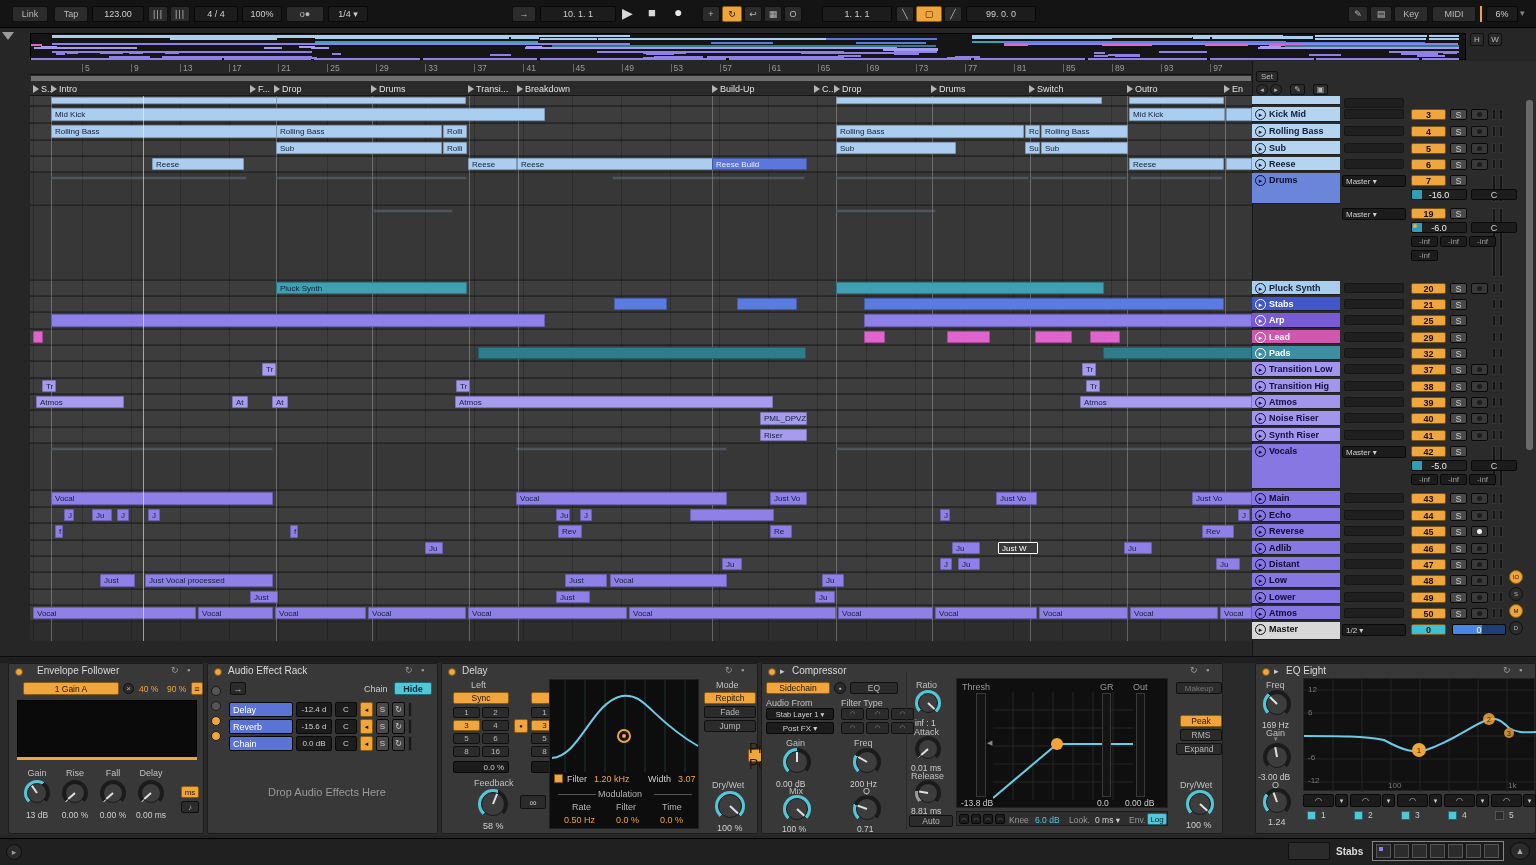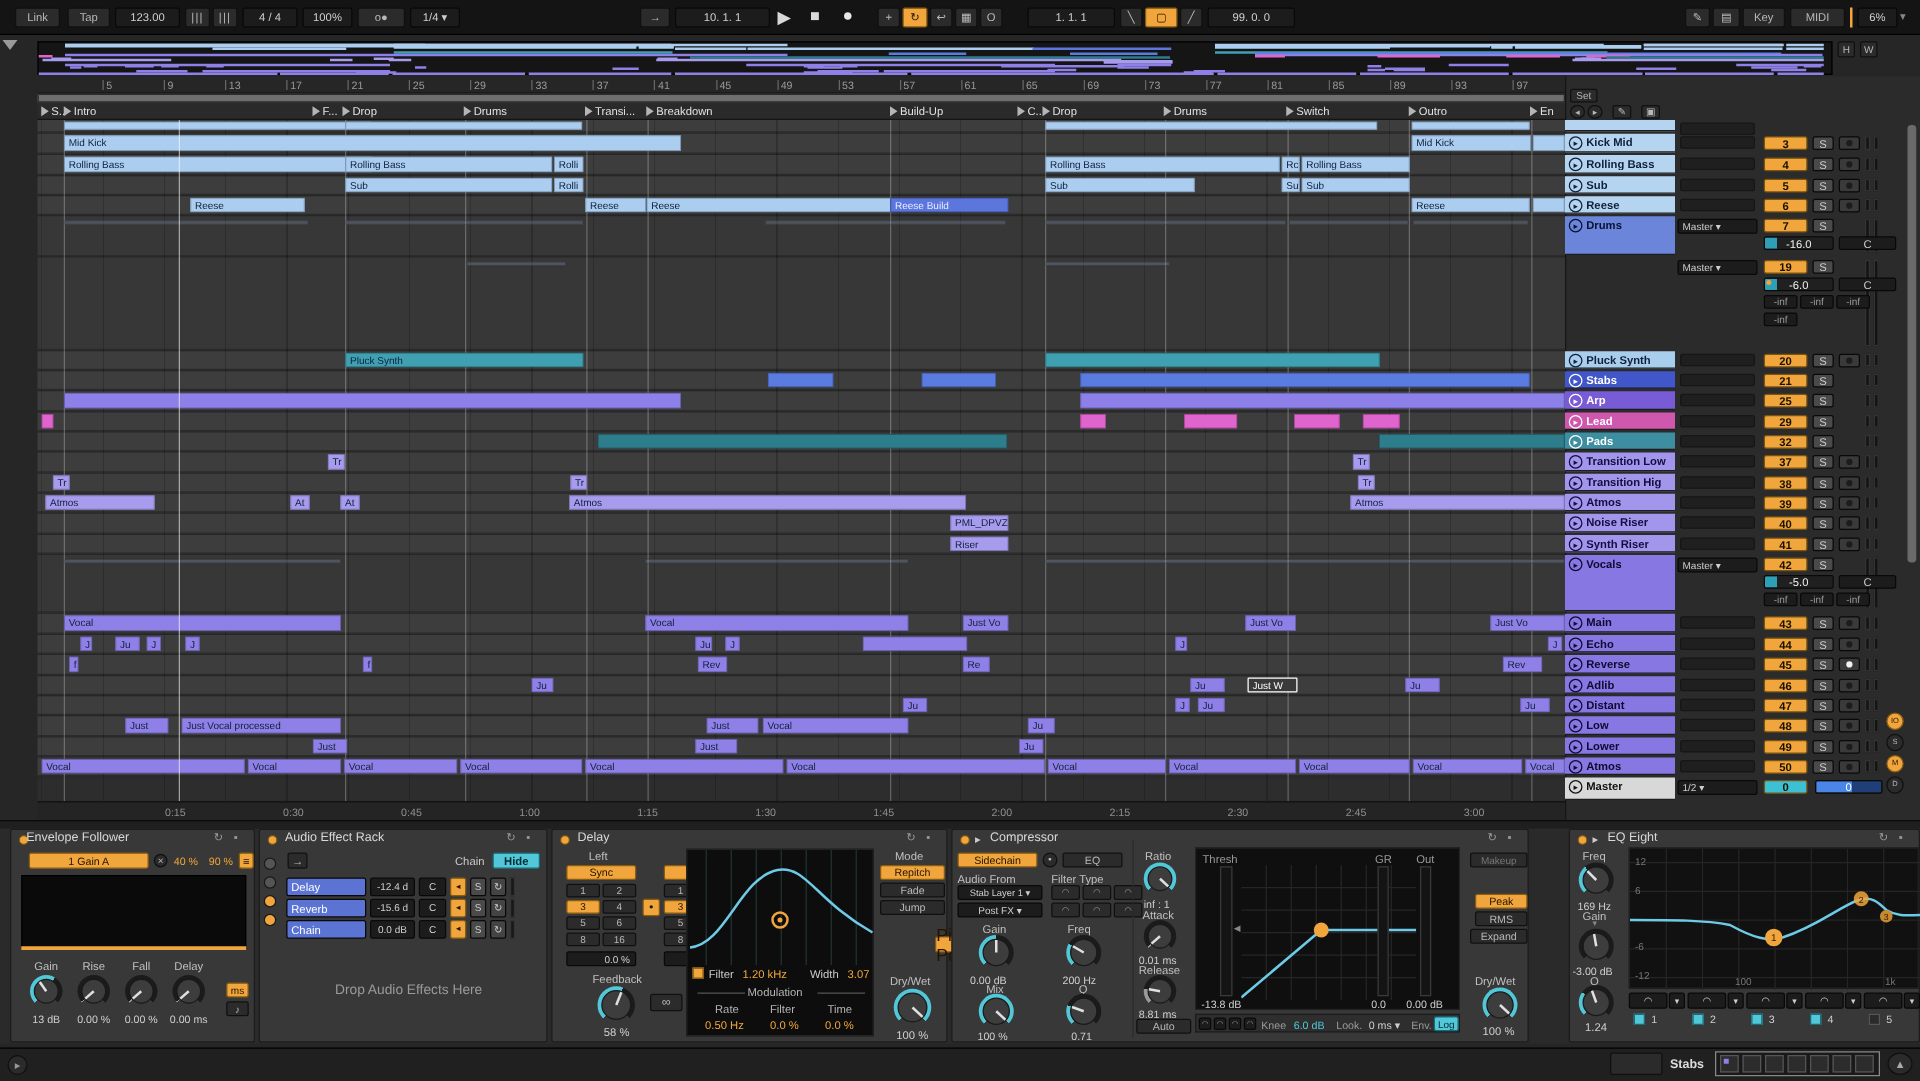--- a/index.html
+++ b/index.html
@@ -406,34 +406,20 @@
     <div class="abs clip" style="left: 275px; top: 607px; width: 91px; height: 12px; background: rgb(142, 128, 230);">Vocal</div>
     <div class="abs clip" style="left: 368px; top: 607px; width: 98px; height: 12px; background: rgb(142, 128, 230);">Vocal</div>
     <div class="abs clip" style="left: 468px; top: 607px; width: 159px; height: 12px; background: rgb(142, 128, 230);">Vocal</div>
     <div class="abs clip" style="left: 629px; top: 607px; width: 207px; height: 12px; background: rgb(142, 128, 230);">Vocal</div>
     <div class="abs clip" style="left: 838px; top: 607px; width: 95px; height: 12px; background: rgb(142, 128, 230);">Vocal</div>
     <div class="abs clip" style="left: 935px; top: 607px; width: 102px; height: 12px; background: rgb(142, 128, 230);">Vocal</div>
     <div class="abs clip" style="left: 1039px; top: 607px; width: 89px; height: 12px; background: rgb(142, 128, 230);">Vocal</div>
     <div class="abs clip" style="left: 1130px; top: 607px; width: 88px; height: 12px; background: rgb(142, 128, 230);">Vocal</div>
     <div class="abs clip" style="left: 1220px; top: 607px; width: 32px; height: 12px; background: rgb(142, 128, 230);">Vocal</div>
     <div class="abs" style="left: 143px; top: 96px; width: 1px; height: 545px; background: rgba(255, 255, 255, 0.55);"></div>
-    <div class="abs" style="left: 30px; top: 641px; width: 1222px; height: 15px; background: rgb(36, 36, 36); border-top: 1px solid rgb(17, 17, 17);">
-      <div class="abs" style="left: 102px; top: 3px; color: rgb(143, 143, 143); font-size: 8.5px;">0:15</div>
-      <div class="abs" style="left: 196.45px; top: 3px; color: rgb(143, 143, 143); font-size: 8.5px;">0:30</div>
-      <div class="abs" style="left: 290.9px; top: 3px; color: rgb(143, 143, 143); font-size: 8.5px;">0:45</div>
-      <div class="abs" style="left: 385.35px; top: 3px; color: rgb(143, 143, 143); font-size: 8.5px;">1:00</div>
-      <div class="abs" style="left: 479.8px; top: 3px; color: rgb(143, 143, 143); font-size: 8.5px;">1:15</div>
-      <div class="abs" style="left: 574.25px; top: 3px; color: rgb(143, 143, 143); font-size: 8.5px;">1:30</div>
-      <div class="abs" style="left: 668.7px; top: 3px; color: rgb(143, 143, 143); font-size: 8.5px;">1:45</div>
-      <div class="abs" style="left: 763.15px; top: 3px; color: rgb(143, 143, 143); font-size: 8.5px;">2:00</div>
-      <div class="abs" style="left: 857.6px; top: 3px; color: rgb(143, 143, 143); font-size: 8.5px;">2:15</div>
-      <div class="abs" style="left: 952.05px; top: 3px; color: rgb(143, 143, 143); font-size: 8.5px;">2:30</div>
-      <div class="abs" style="left: 1046.5px; top: 3px; color: rgb(143, 143, 143); font-size: 8.5px;">2:45</div>
-      <div class="abs" style="left: 1140.95px; top: 3px; color: rgb(143, 143, 143); font-size: 8.5px;">3:00</div>
-    </div>
     <div class="abs" style="left: 0px; top: 656px; width: 1536px; height: 7px; background: rgb(31, 31, 31); border-top: 1px solid rgb(10, 10, 10);"></div>
     <div class="abs" style="left: 1252px; top: 61px; width: 284px; height: 595px; background: rgb(43, 43, 43); border-left: 1px solid rgb(21, 21, 21);"></div>
     <div class="abs btn flx" style="left: 1256px; top: 71px; width: 22px; height: 11px; font-size: 8px;">Set</div>
     <div class="abs btn flx" style="left: 1256px; top: 84px; width: 12px; height: 11px; border-radius: 6px; font-size: 7px;">◂</div>
     <div class="abs btn flx" style="left: 1270px; top: 84px; width: 12px; height: 11px; border-radius: 6px; font-size: 7px;">▸</div>
     <div class="abs btn flx" style="left: 1290px; top: 84px; width: 15px; height: 11px; font-size: 8px;">✎</div>
     <div class="abs btn flx" style="left: 1313px; top: 84px; width: 15px; height: 11px; font-size: 8px;">▣</div>
     <div class="abs" style="left: 1252px; top: 96px; width: 88px; height: 9px; background: rgb(181, 212, 240); border-bottom: 1px solid rgb(29, 29, 29); display: flex; align-items: flex-start;"></div>
     <div class="abs" style="left: 1344px; top: 98px; width: 60px; height: 10px; background: rgb(31, 31, 31); border: 1px solid rgb(22, 22, 22); border-radius: 2px;"></div>
     <div class="abs" style="left: 1252px; top: 107px; width: 88px; height: 15px; background: rgb(181, 212, 240); border-bottom: 1px solid rgb(29, 29, 29); display: flex; align-items: flex-start;">
@@ -732,21 +718,21 @@
     <div class="abs seg flx" style="left: 1411px; top: 624px; width: 35px; height: 11px; background: rgb(61, 191, 212); color: rgb(26, 16, 0); font-weight: bold; border-color: rgb(122, 84, 16);">0</div>
     <div class="abs seg flx" style="left: 1452px; top: 624px; width: 54px; height: 11px; background: linear-gradient(90deg, rgb(74, 134, 232) 0px, rgb(74, 134, 232) 55%, rgb(30, 63, 120) 55%); color: rgb(255, 255, 255);">0</div>
     <div class="abs" style="left: 1526px; top: 100px; width: 7px; height: 350px; background: rgb(106, 106, 106); border-radius: 3px;"></div>
     <div class="abs btn on flx" style="left: 1509px; top: 570px; width: 14px; height: 14px; border-radius: 50%; font-size: 6px;">IO</div>
     <div class="abs btn flx" style="left: 1509px; top: 587px; width: 14px; height: 14px; border-radius: 50%; font-size: 6px;">S</div>
     <div class="abs btn on flx" style="left: 1509px; top: 604px; width: 14px; height: 14px; border-radius: 50%; font-size: 6px;">M</div>
     <div class="abs btn flx" style="left: 1509px; top: 621px; width: 14px; height: 14px; border-radius: 50%; font-size: 6px;">D</div>
     <div class="abs" style="left: 0px; top: 663px; width: 1536px; height: 172px; background: rgb(42, 42, 42);"></div>
     <div class="abs" style="left: 8px; top: 663px; width: 196px; height: 171px; background: rgb(56, 56, 56); border: 1px solid rgb(28, 28, 28); border-radius: 2px;">
       <div class="abs" style="left: 6px; top: 4px; width: 8px; height: 8px; border-radius: 50%; background: rgb(240, 166, 60); border: 1px solid rgb(122, 84, 16);"></div>
-      <div class="abs devtitle" style="left: 12px; top: 1px; color: rgb(216, 216, 216); font-size: 10px;">Envelope Follower</div>
+      <div class="abs devtitle" style="left: 28px; top: 1px; color: rgb(216, 216, 216); font-size: 10px;">Envelope Follower</div>
       <div class="abs" style="left: 162px; top: 1px; color: rgb(153, 153, 153); font-size: 9px;">↻</div>
       <div class="abs" style="left: 178px; top: 1px; color: rgb(153, 153, 153); font-size: 9px;">▪</div>
       <div class="abs btn on flx" style="left: 14px; top: 18px; width: 96px; height: 13px; font-size: 8.5px;">1 Gain A</div>
       <div class="abs btn flx" style="left: 114px; top: 19px; width: 11px; height: 11px; border-radius: 50%; font-size: 8px;">×</div>
       <div class="abs" style="left: 130px; top: 20px; color: rgb(240, 166, 60); font-size: 8.5px;">40 %</div>
       <div class="abs" style="left: 158px; top: 20px; color: rgb(240, 166, 60); font-size: 8.5px;">90 %</div>
       <div class="abs btn on flx" style="left: 182px; top: 18px; width: 12px; height: 13px; font-size: 9px;">≡</div>
       <div class="abs" style="left: 8px; top: 36px; width: 180px; height: 60px; background: rgb(10, 10, 10); border: 1px solid rgb(0, 0, 0);"></div>
       <div class="abs" style="left: 8px; top: 93px; width: 180px; height: 3px; background: rgb(240, 166, 60);"></div>
       <div class="abs" style="top: 104px; color: rgb(192, 192, 192); font-size: 9px; width: 40px; text-align: center; left: 8px; position: absolute;">Gain</div>

